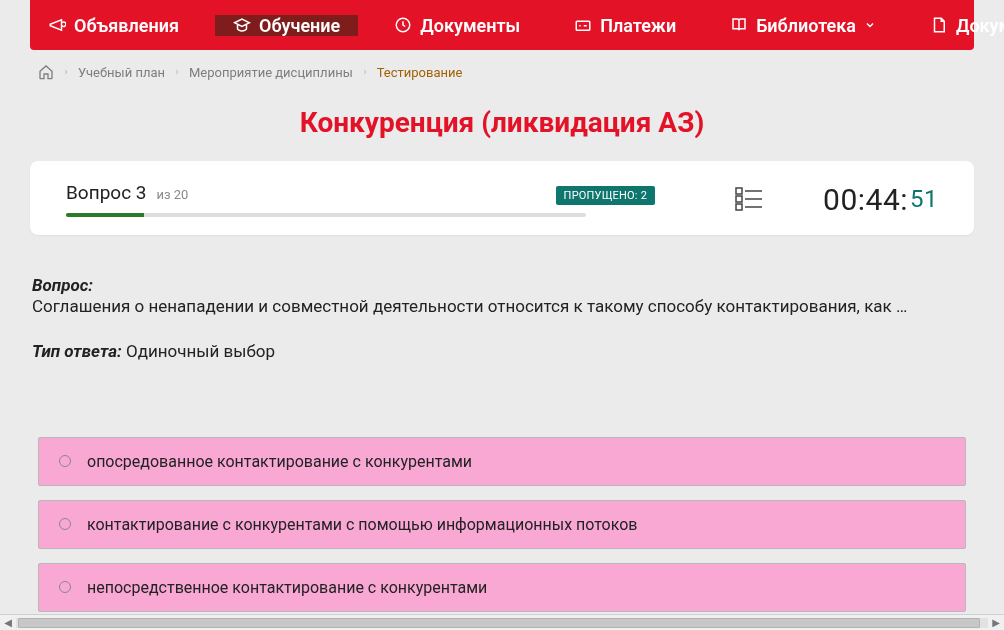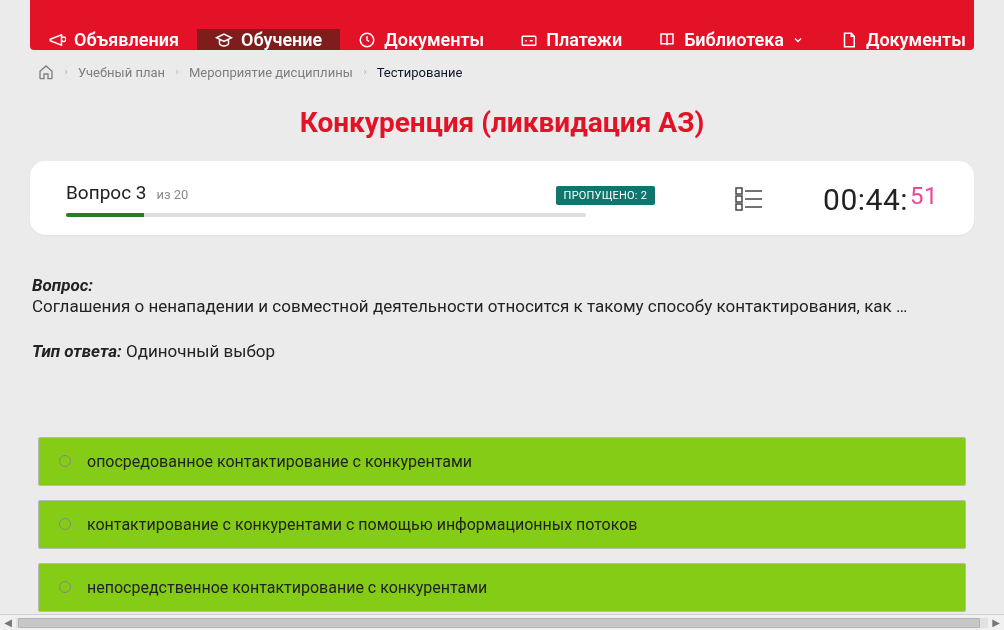--- a/index.html
+++ b/index.html
@@ -14,23 +14,24 @@
       height: 630px;
       overflow: hidden;
       position: relative;
     }
     .page-wrap {
       padding: 0 30px;
     }
     .topnav {
       background: #e31227;
       display: flex;
-      align-items: flex-end;
+      align-items: center;
       height: 50px;
       border-radius: 0 0 4px 4px;
+      gap: 18px;
     }
     .nav-item {
       display: flex;
       align-items: center;
       gap: 8px;
       padding: 0 18px;
       color: #fff;
       font-size: 18px;
       font-weight: 600;
       cursor: pointer;
@@ -58,32 +59,32 @@
     .breadcrumb .home {
       display: inline-flex;
       width: 16px;
       height: 16px;
       color: #7e7e7e;
     }
     .breadcrumb .crumb {
       cursor: pointer;
     }
     .breadcrumb .current {
-      color: #0f172a;
+      color: #a16207;
     }
     .page-title {
       text-align: center;
       color: #e31227;
       font-size: 28px;
       font-weight: 700;
       padding: 12px 0 22px 0;
     }
     .status-card {
       background: #fff;
-      border-radius: 15px;
+      border-radius: 8px;
       padding: 20px 36px 18px 36px;
       display: flex;
       align-items: center;
       box-shadow: 0 1px 2px rgba(0,0,0,0.05);
     }
     .status-left {
       flex: 1;
     }
     .q-line {
       display: flex;
@@ -130,27 +131,27 @@
       width: 28px;
       height: 26px;
       color: #444;
       cursor: pointer;
     }
     .timer {
       font-size: 30px;
       color: #222;
       font-weight: 400;
       display: flex;
-      align-items: flex-start;
+      align-items: center;
       gap: 2px;
       letter-spacing: 0.5px;
     }
     .timer .subsec {
       font-size: 24px;
-      color: #ec4899;
+      color: #0f766e;
     }
     .q-body {
       padding: 40px 2px 26px 2px;
     }
     .q-heading {
       font-style: italic;
       font-weight: 700;
       font-size: 17px;
       color: #222;
     }
@@ -165,21 +166,21 @@
       color: #222;
     }
     .q-type .lbl {
       font-style: italic;
       font-weight: 700;
     }
     .answers {
       padding: 50px 8px 0 8px;
     }
     .answer-option {
-      background: #84cc16;
+      background: #f9a8d4;
       border: 1px solid #b8b8b8;
       border-radius: 2px;
       padding: 14px 20px;
       display: flex;
       align-items: center;
       gap: 16px;
       margin-bottom: 14px;
       cursor: pointer;
     }
     .radio {

